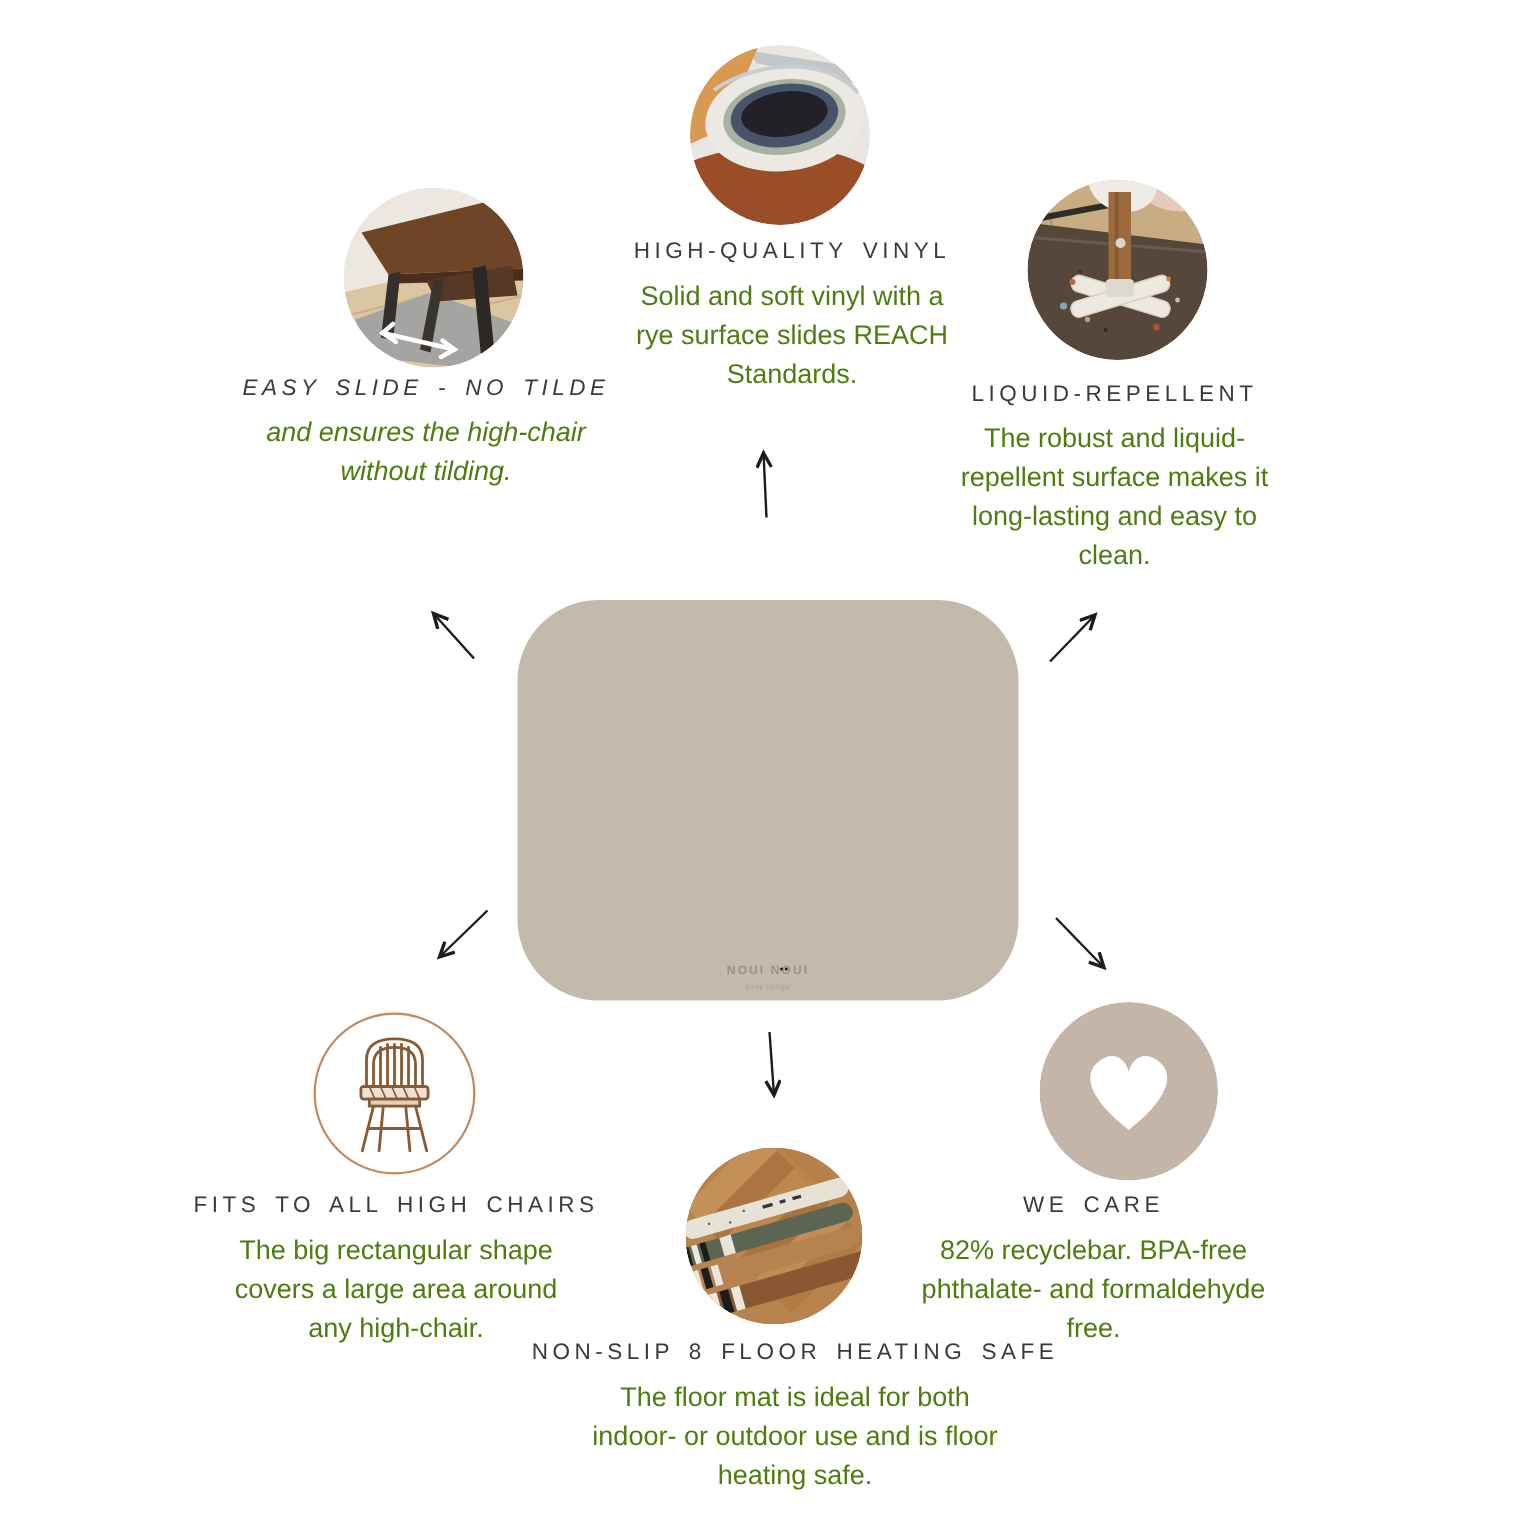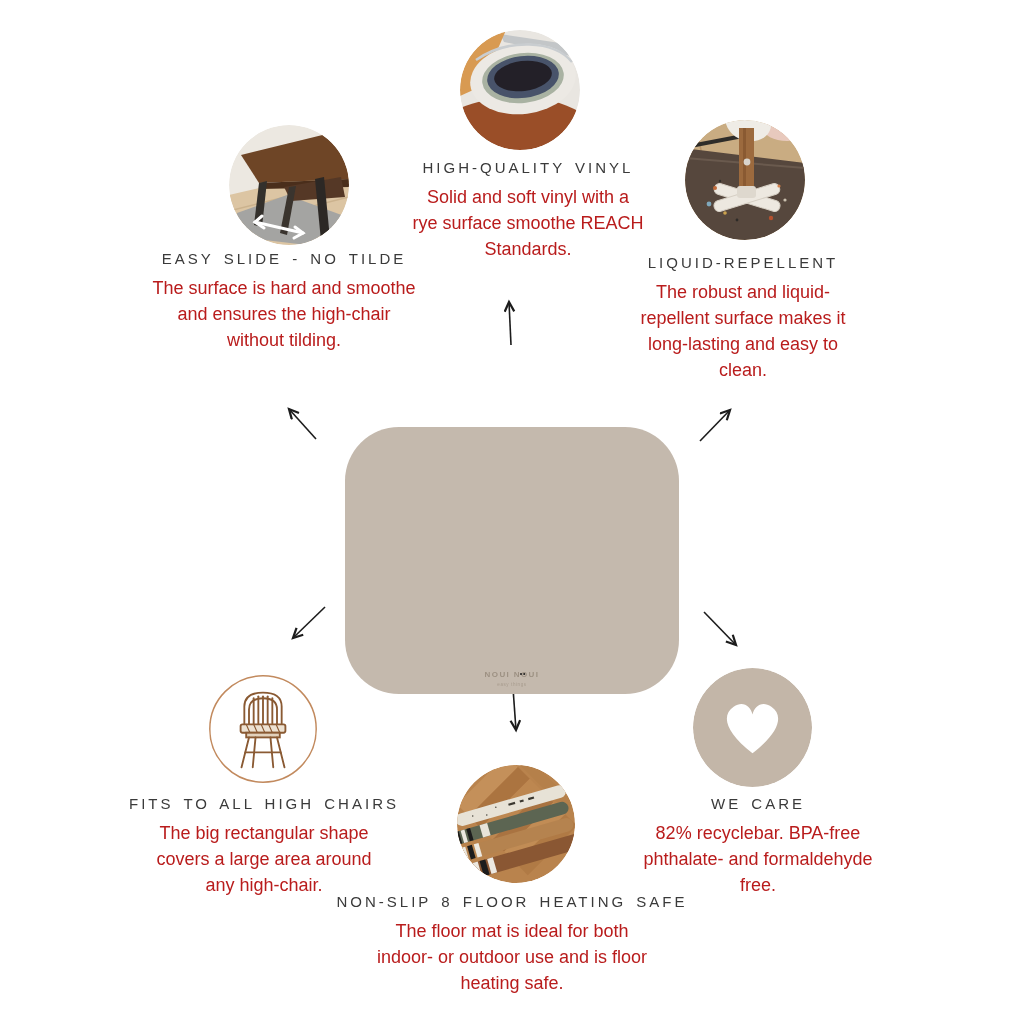--- a/index.html
+++ b/index.html
@@ -7,21 +7,21 @@
           font-family:"Liberation Sans",sans-serif;}
   
   .mat{position:absolute;left:345px;top:400px;width:334px;height:267px;border-radius:54px;background:#c4b9ad;}
   .logo{position:absolute;left:0;right:0;bottom:7px;text-align:center;}
   .logo-brand{position:relative;display:inline-block;font-size:8px;letter-spacing:1.4px;color:#9d9183;font-weight:bold;}
   .logo-eyes{position:absolute;left:64%;top:34%;width:2px;height:2px;border-radius:50%;background:#1f1f1f;box-shadow:3.2px 0 0 #1f1f1f;}
   .logo-tagline{font-size:4.5px;letter-spacing:0.6px;color:#a79b8d;margin-top:1px;}
   
   .feature{position:absolute;display:flex;flex-direction:column;align-items:center;}
   .ftitle{font-size:15px;letter-spacing:3px;word-spacing:3px;color:#3a3a3a;white-space:nowrap;margin-bottom:7px;line-height:18px;}
-  .fline{font-size:18px;line-height:26px;color:#b91c1c;white-space:nowrap;}
+  .fline{font-size:18px;line-height:26px;color:#4d7c0f;white-space:nowrap;}
   
   .circle{position:absolute;border-radius:50%;overflow:hidden;}
   .circle svg{display:block;width:100%;height:100%;}
   .arrows{position:absolute;left:0;top:0;width:1024px;height:1024px;pointer-events:none;}
 </style>
 </head>
 <body>
 
 <div class="canvas">
 
@@ -34,21 +34,21 @@
     <g stroke="#1c1c1c" stroke-width="1.6" fill="none">
       <line x1="316" y1="439" x2="289" y2="409" marker-end="url(#ah)"></line>
       <line x1="511" y1="345" x2="509" y2="302" marker-end="url(#ah)"></line>
       <line x1="700" y1="441" x2="730" y2="410" marker-end="url(#ah)"></line>
       <line x1="325" y1="607" x2="293" y2="638" marker-end="url(#ah)"></line>
       <line x1="513" y1="688" x2="516" y2="730" marker-end="url(#ah)"></line>
       <line x1="704" y1="612" x2="736" y2="645" marker-end="url(#ah)"></line>
     </g>
   </svg>
 
-  <div class="mat" style="background: rgb(196, 185, 173); margin-top: 27px;">
+  <div class="mat" style="background: rgb(196, 185, 173);">
     <div class="logo">
       <div class="logo-brand">NOUI NOUI<span class="logo-eyes"></span></div>
       <div class="logo-tagline">easy things</div>
     </div>
   </div>
 
   <div class="circle" style="left:229px;top:125px;width:120px;height:120px;">
     <svg viewBox="0 0 120 120">
       <defs>
           <clipPath id="cp1">
@@ -206,56 +206,55 @@
     </svg>
   </div>
 
   <div class="circle" style="left:693px;top:668px;width:119px;height:119px;">
     <svg viewBox="0 0 120 120">
       <circle cx="60" cy="60" r="60" fill="#c3b6a8" style="fill: rgb(195, 182, 168);"></circle>
       <path d="M60,86 C33,65 28,48 41,39 C50,33 58,38 60,47 C62,38 70,33 79,39 C92,48 87,65 60,86 Z" fill="#ffffff"></path>
     </svg>
   </div>
 
-  <div class="feature" style="left:104px;top:250px;width:360px;">
+  <div class="feature" style="left:104px;top:250px;width:360px;font-style:italic;">
     <div class="ftitle">EASY SLIDE - NO TILDE</div>
-    <div class="fline">The surface is hard and smoothe</div>
     <div class="fline">and ensures the high-chair</div>
     <div class="fline">without tilding.</div>
   </div>
 
   <div class="feature" style="left:378px;top:159px;width:300px;">
     <div class="ftitle">HIGH-QUALITY VINYL</div>
     <div class="fline">Solid and soft vinyl with a</div>
-    <div class="fline">rye surface smoothe REACH</div>
+    <div class="fline">rye surface slides REACH</div>
     <div class="fline">Standards.</div>
   </div>
 
   <div class="feature" style="left:104px;top:795px;width:320px;">
     <div class="ftitle">FITS TO ALL HIGH CHAIRS</div>
     <div class="fline">The big rectangular shape</div>
     <div class="fline">covers a large area around</div>
     <div class="fline">any high-chair.</div>
   </div>
 
   <div class="feature" style="left:593px;top:254px;width:300px;">
     <div class="ftitle">LIQUID-REPELLENT</div>
     <div class="fline">The robust and liquid-</div>
     <div class="fline">repellent surface makes it</div>
     <div class="fline">long-lasting and easy to</div>
     <div class="fline">clean.</div>
   </div>
 
-  <div class="feature" style="left:342px;top:893px;width:340px;">
+  <div class="feature" style="left:360px;top:893px;width:340px;">
     <div class="ftitle">NON-SLIP 8 FLOOR HEATING SAFE</div>
     <div class="fline">The floor mat is ideal for both</div>
     <div class="fline">indoor- or outdoor use and is floor</div>
     <div class="fline">heating safe.</div>
   </div>
 
-  <div class="feature" style="left:608px;top:795px;width:300px;">
+  <div class="feature" style="left:579px;top:795px;width:300px;">
     <div class="ftitle">WE CARE</div>
     <div class="fline">82% recyclebar. BPA-free</div>
     <div class="fline">phthalate- and formaldehyde</div>
     <div class="fline">free.</div>
   </div>
 
 </div>
 
 </body></html>

